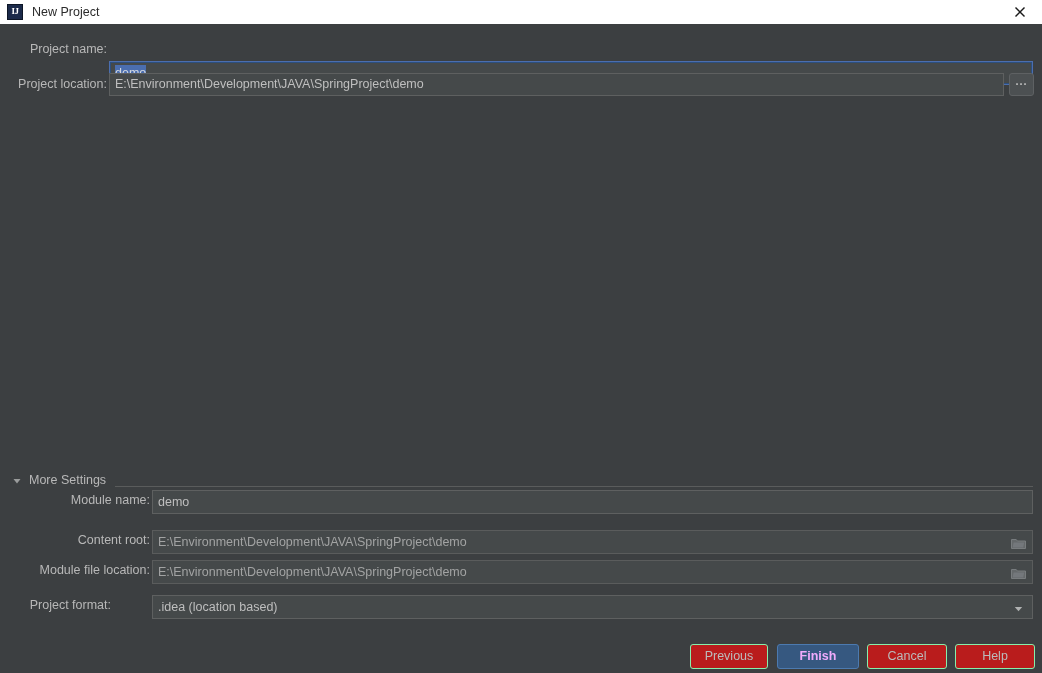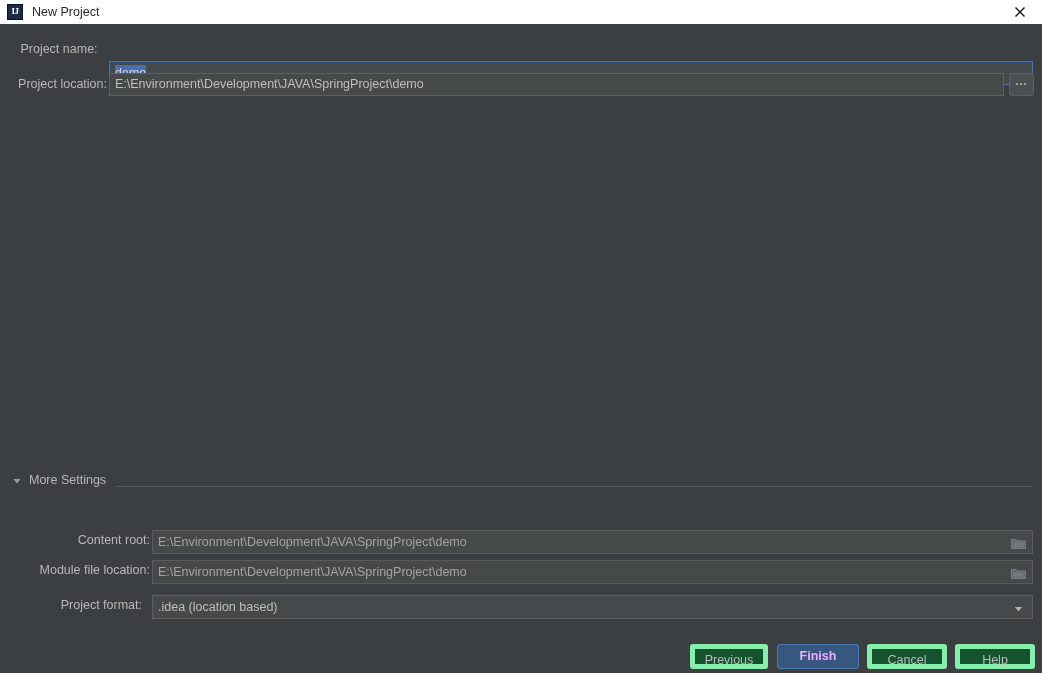--- a/index.html
+++ b/index.html
@@ -111,21 +111,21 @@
     border: 1px solid #5a5c5c;
   }
   .sel {
     background: #4b6eaf;
     color: #d4d9e0;
     padding: 1px 0px;
   }
 
   
   #row-project-name { left: 11px; top: 14px; }
-  #row-project-name .row-label { width: 96px; text-align: center; }
+  #row-project-name .row-label { width: 96px; }
   #project-name-input {
     position: absolute;
     left: 109px; top: 37px;
     width: 924px; height: 24px;
     line-height: 22px;
   }
 
   
   #row-project-location { left: 11px; top: 49px; }
   #row-project-location .row-label { width: 96px; }
@@ -226,22 +226,22 @@
   
   #button-bar {
     position: absolute;
     left: 0; top: 620px;
     width: 1042px; height: 29px;
   }
   .btn {
     position: absolute;
     top: 0;
     height: 25px;
-    background: #14532d;
-    border: 5px solid #86efac;
+    background: #b91c1c;
+    border: 1px solid #86efac;
     border-radius: 3px;
     color: #bbbbbb;
     font-size: 12.5px;
     line-height: 23px;
     text-align: center;
     cursor: default;
     white-space: nowrap;
   }
   .btn.default {
     background: #365880;
@@ -289,20 +289,24 @@
     <div id="more-settings-header">
       <div id="ms-triangle">
         <svg width="10" height="10" viewBox="0 0 10 10" aria-hidden="true">
           <polygon points="1.5,3 8.5,3 5,7.5" fill="#9a9c9c"></polygon>
         </svg>
       </div>
       <div id="ms-label">More Settings</div>
       <div id="ms-line"></div>
     </div>
 
+    <div class="set-row" style="left:31px; top:466px; width:1002px;">
+      <div class="set-label" style="right:883px;">Module name:</div>
+      <div class="set-field textfield" style="left:121px; width:881px;">demo</div>
+    </div>
 
     <div class="set-row" style="left:31px; top:506px; width:1002px;">
       <div class="set-label" style="right:883px;">Content root:</div>
       <div class="set-field textfield dim" style="left:121px; width:881px;">
         <span>E:\Environment\Development\JAVA\SpringProject\demo</span>
         <div class="folder-btn">
           <svg width="15" height="13" viewBox="0 0 15 13" aria-hidden="true">
             <path d="M0.5 2.5 H5.2 L6.4 4.0 H14.5 V11.5 H0.5 Z" fill="#6f7375" stroke="#878b8d" stroke-width="1"></path>
             <path d="M2.6 5.6 H13.2 L12.2 10.4 H1.7 Z" fill="#82868a"></path>
           </svg>
@@ -317,21 +321,21 @@
         <div class="folder-btn">
           <svg width="15" height="13" viewBox="0 0 15 13" aria-hidden="true">
             <path d="M0.5 2.5 H5.2 L6.4 4.0 H14.5 V11.5 H0.5 Z" fill="#6f7375" stroke="#878b8d" stroke-width="1"></path>
             <path d="M2.6 5.6 H13.2 L12.2 10.4 H1.7 Z" fill="#82868a"></path>
           </svg>
         </div>
       </div>
     </div>
 
     <div class="set-row" style="left:31px; top:571px; width:1002px;">
-      <div class="set-label" style="right:891px;padding-left:16px;">Project format:</div>
+      <div class="set-label" style="right:922px;padding-left:16px;">Project format:</div>
       <div class="set-field textfield" style="left:121px; width:881px;">
         <span>.idea (location based)</span>
         <div class="combo-arrow">
           <svg width="11" height="11" viewBox="0 0 11 11" aria-hidden="true">
             <polygon points="1.8,4 9.2,4 5.5,8.2" fill="#b0b2b2"></polygon>
           </svg>
         </div>
       </div>
     </div>
 

